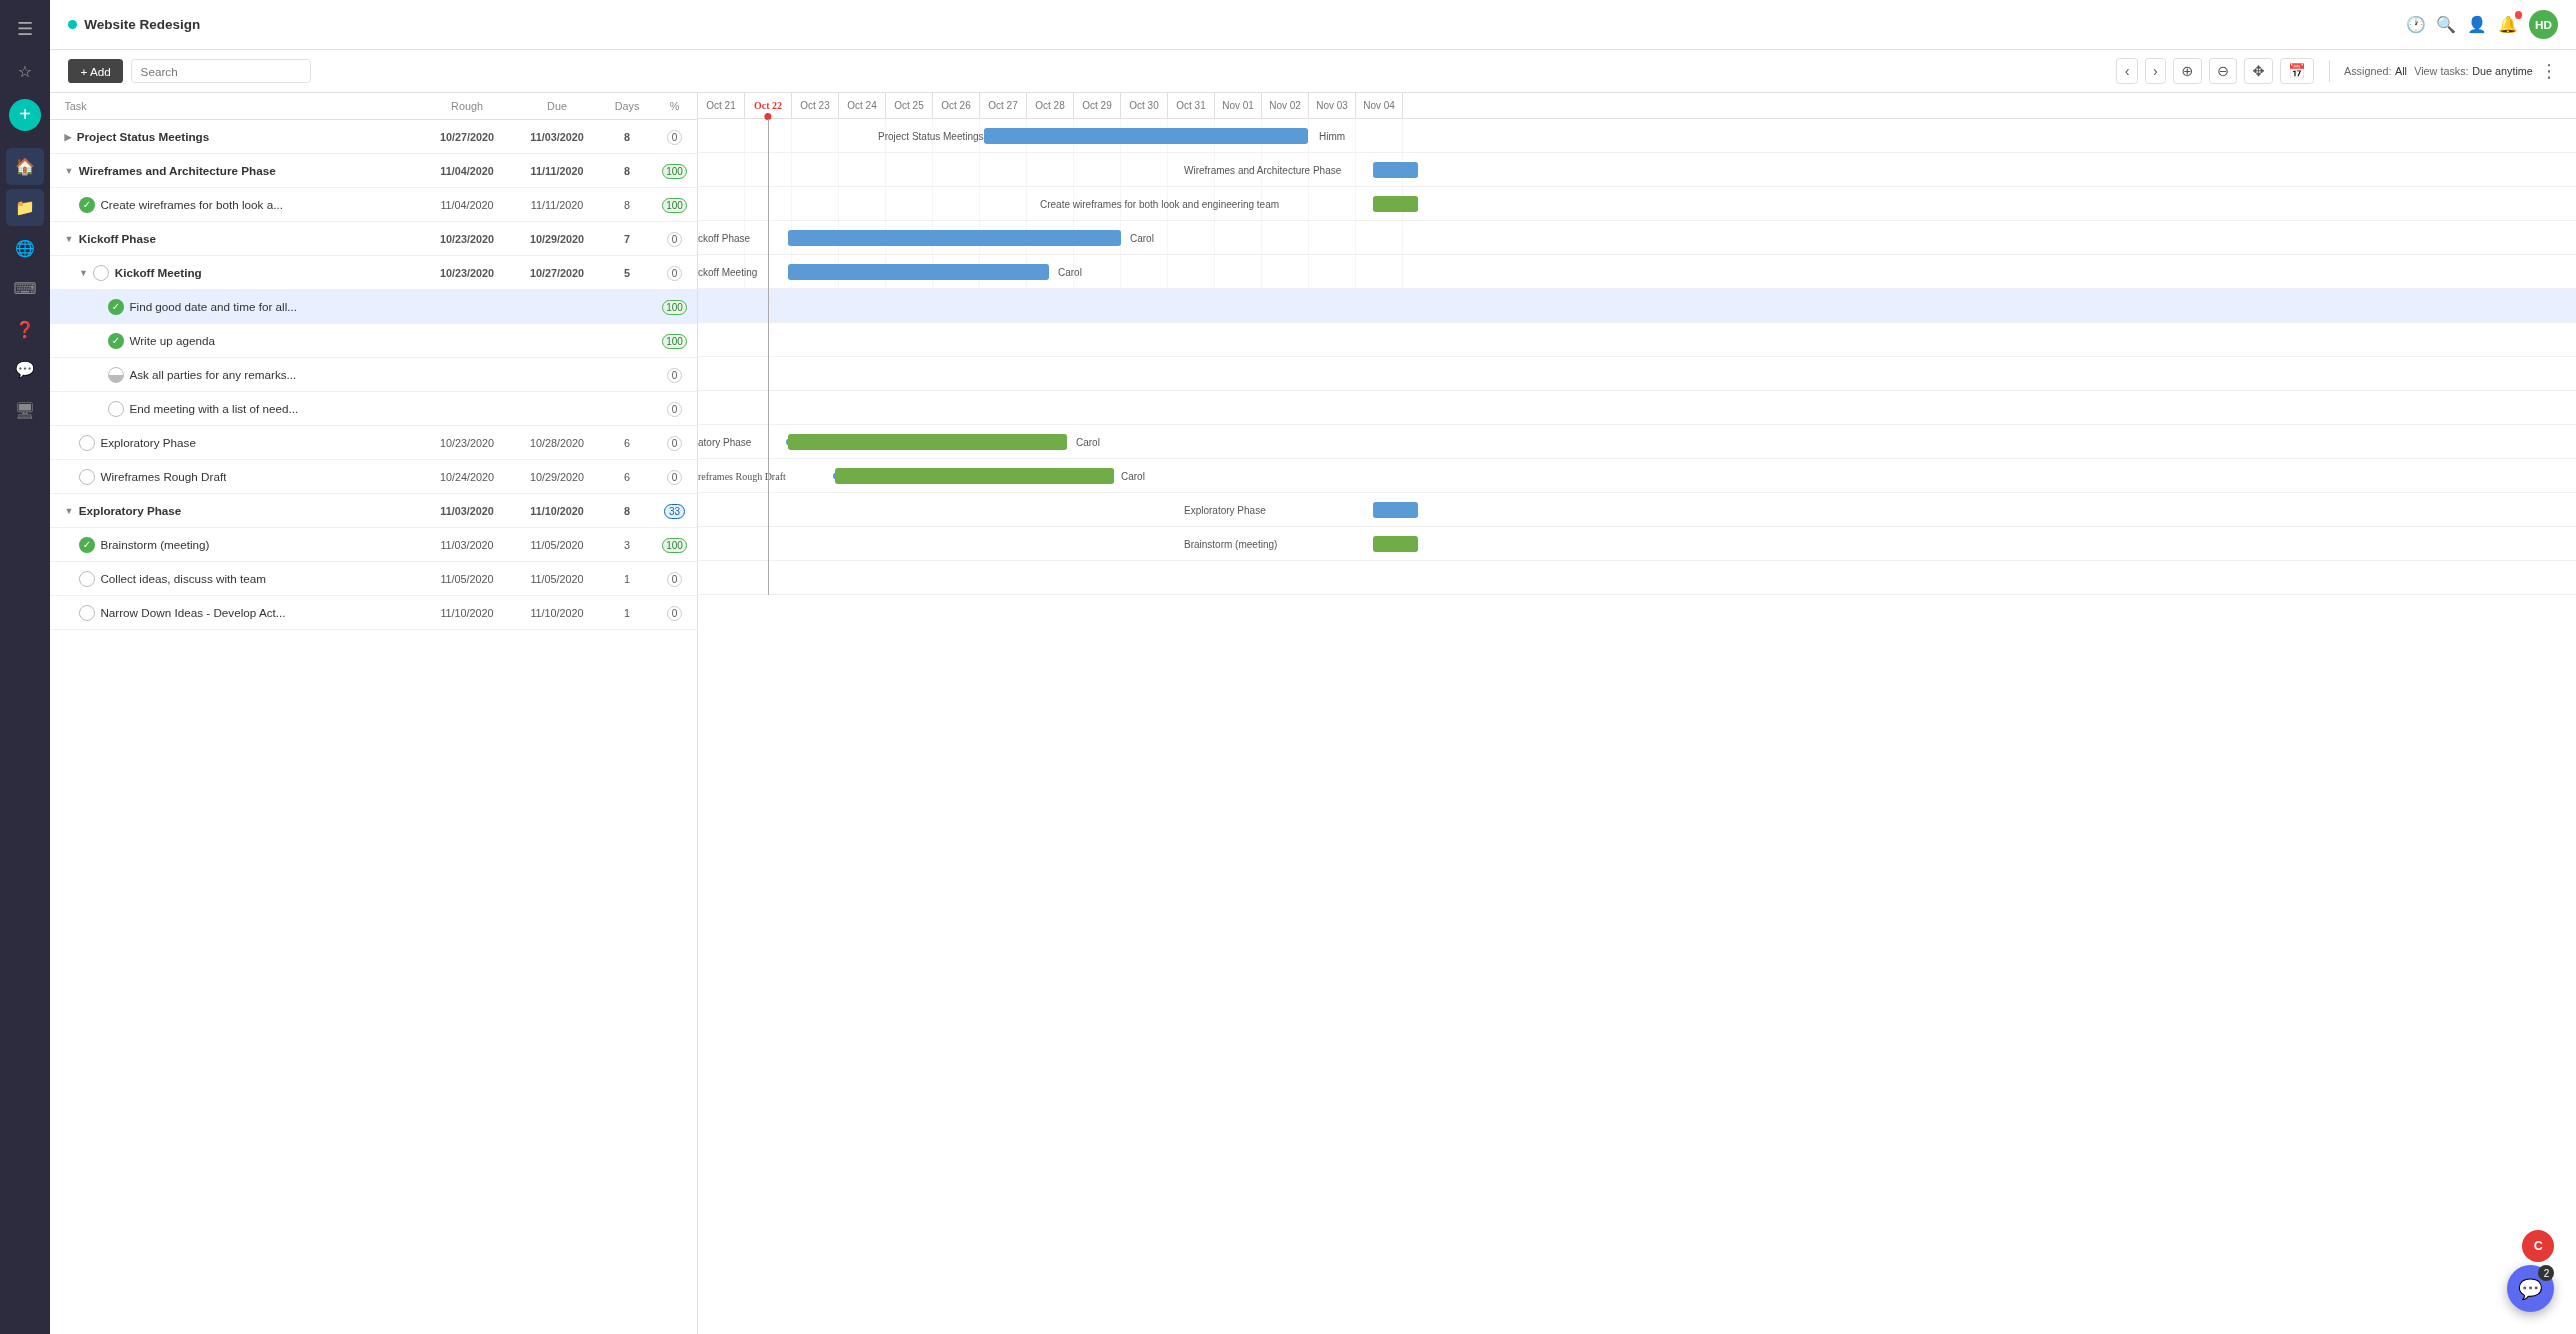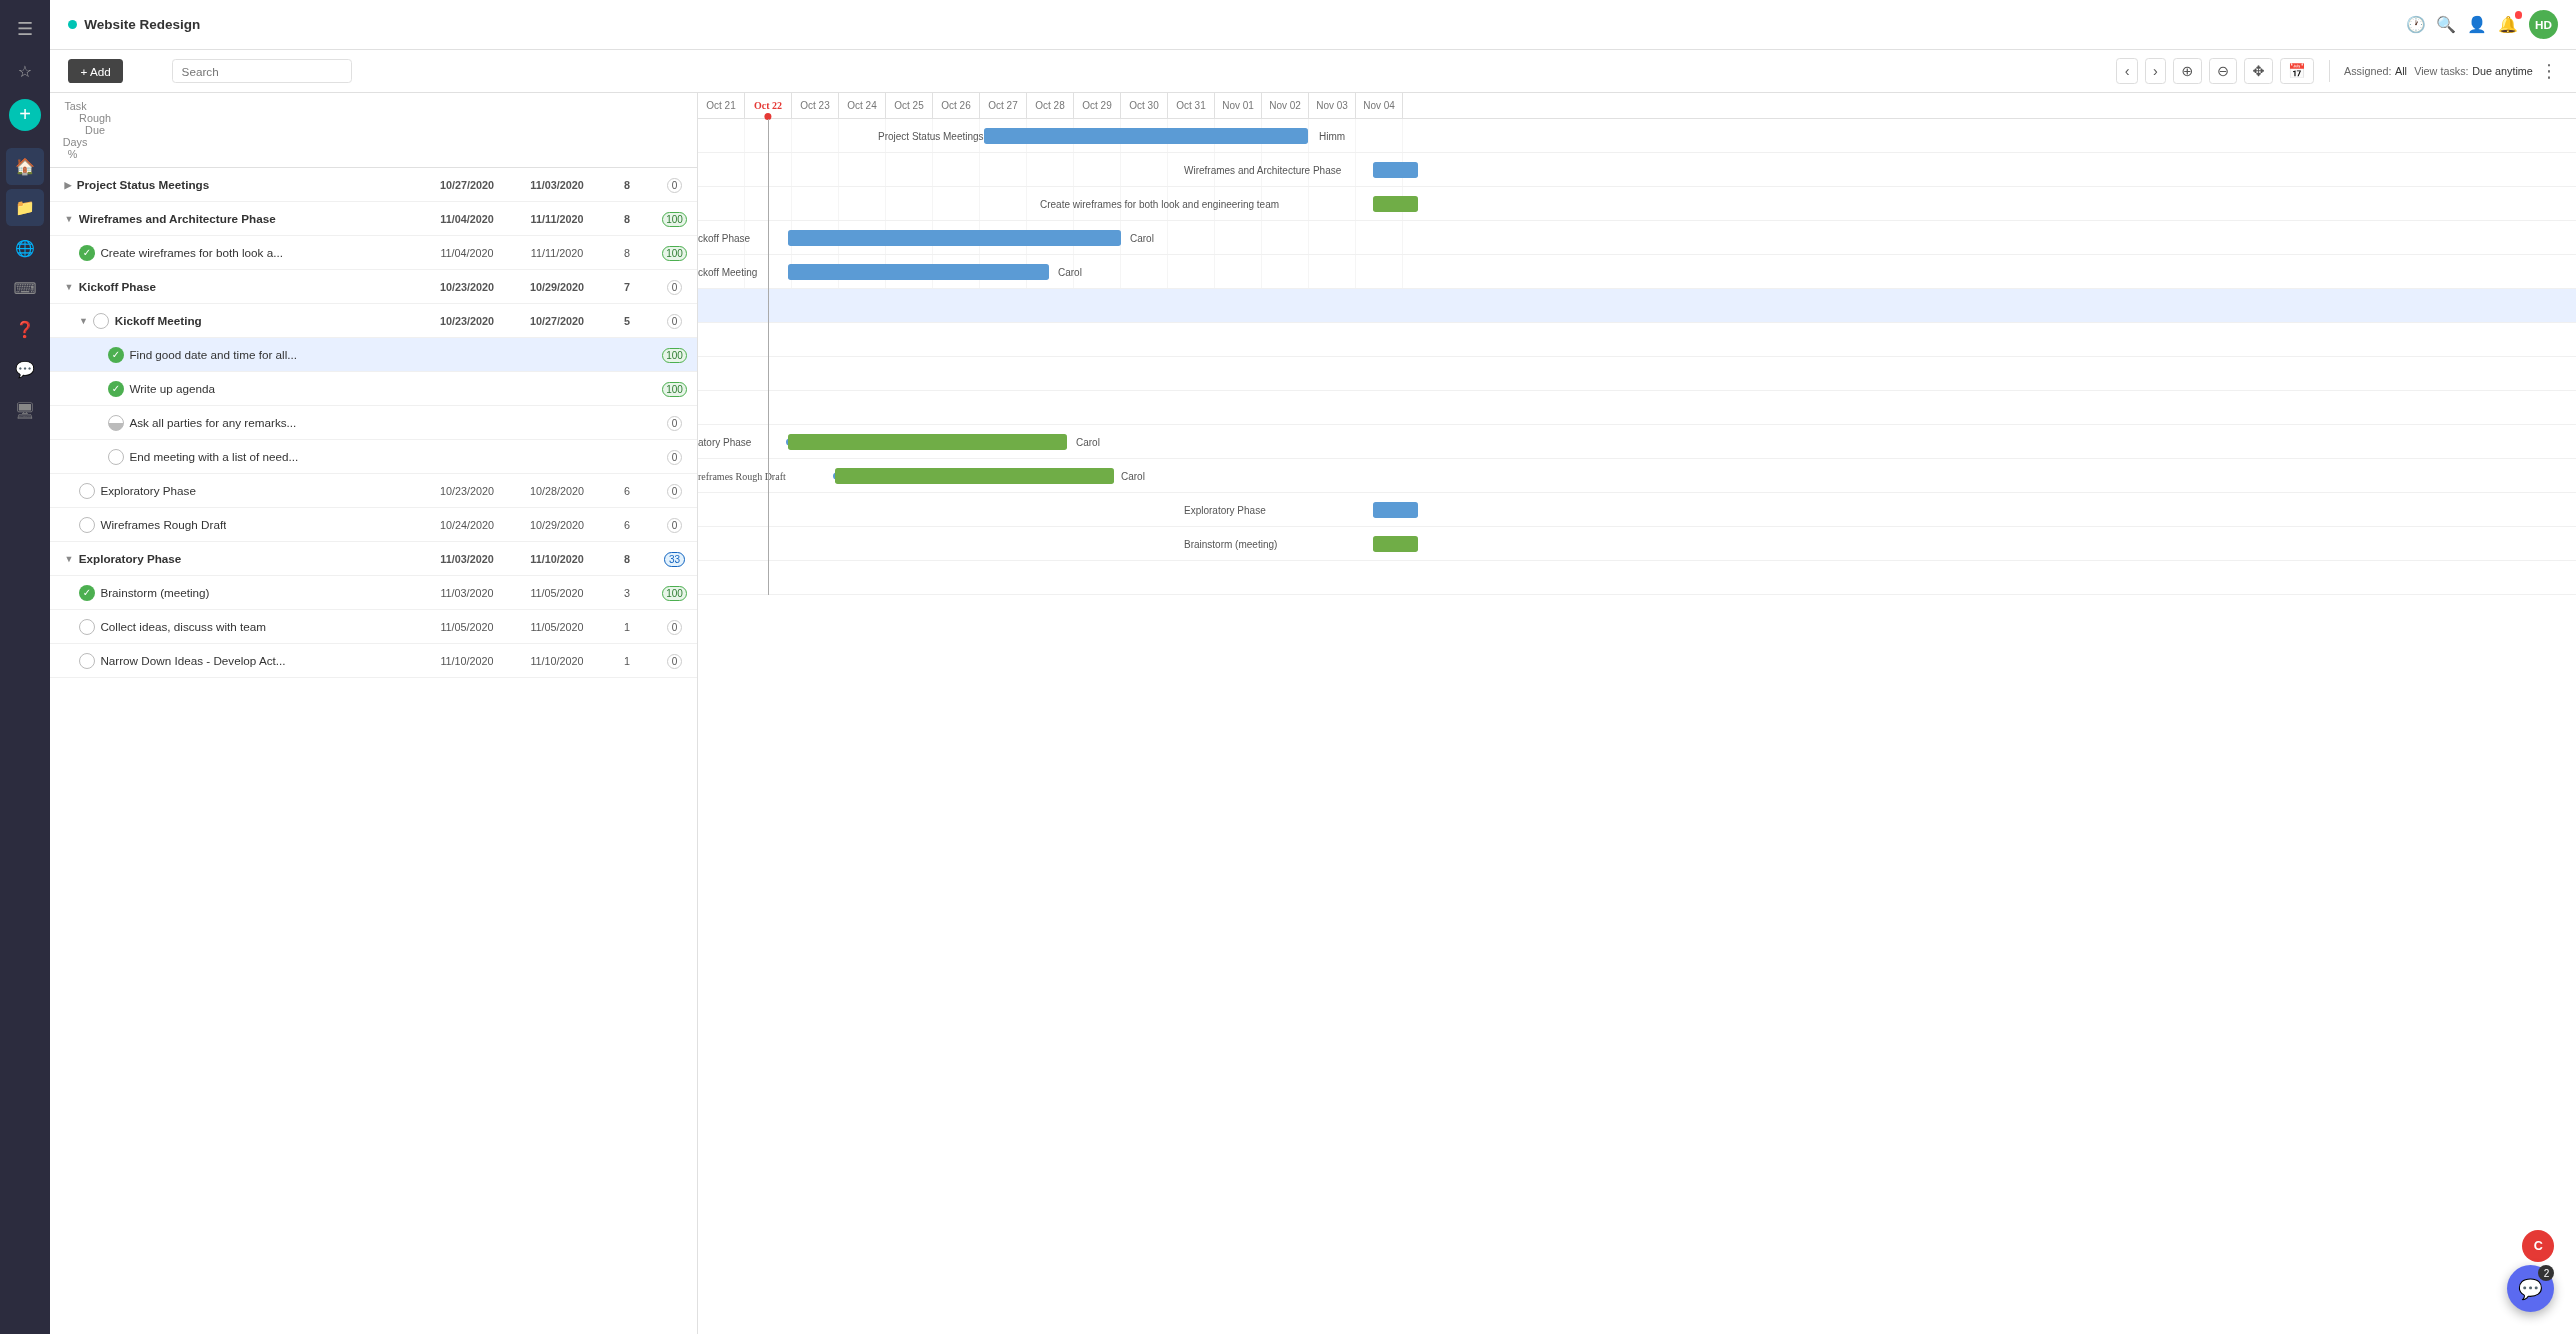--- a/index.html
+++ b/index.html
@@ -116,21 +116,20 @@
       display: flex; align-items: center; gap: 3.6px;
       font-size: 11.7px;
     }
     .search-input {
       border: 0.9px solid #e0e0e0;
       border-radius: 3.6px;
       padding: 4.5px 9px;
       font-size: 11.7px;
       width: 180px;
       color: #999;
-      margin-left: 41px;
     }
     .gantt-controls {
       margin-left: auto;
       display: flex; align-items: center; gap: 7.2px;
     }
     .ctrl-btn {
       background: none; border: 0.9px solid #ddd;
       border-radius: 3.6px; padding: 3.6px 7.2px;
       cursor: pointer; color: #555; font-size: 14.4px;
     }
@@ -157,21 +156,21 @@
       border-right: 0.9px solid #e0e0e0;
       overflow-y: auto;
       overflow-x: hidden;
     }
 
     
     .task-list-header {
       display: flex;
       border-bottom: 0.9px solid #e0e0e0;
       padding: 7.2px 0;
-      position: sticky; top: 0; background: white; z-index: 5; flex-direction: column;
+      position: sticky; top: 0; background: white; z-index: 5;
     }
     .col-task { flex: 1; padding: 0 14.4px; color: #888; font-size: 10.8px; font-weight: 500; }
     .col-start { width: 90px; color: #888; font-size: 10.8px; font-weight: 500; text-align: center; }
     .col-due { width: 90px; color: #888; font-size: 10.8px; font-weight: 500; text-align: center; }
     .col-days { width: 50px; color: #888; font-size: 10.8px; font-weight: 500; text-align: center; }
     .col-pct { width: 45px; color: #888; font-size: 10.8px; font-weight: 500; text-align: center; }
 
     
     .task-row {
       display: flex;

